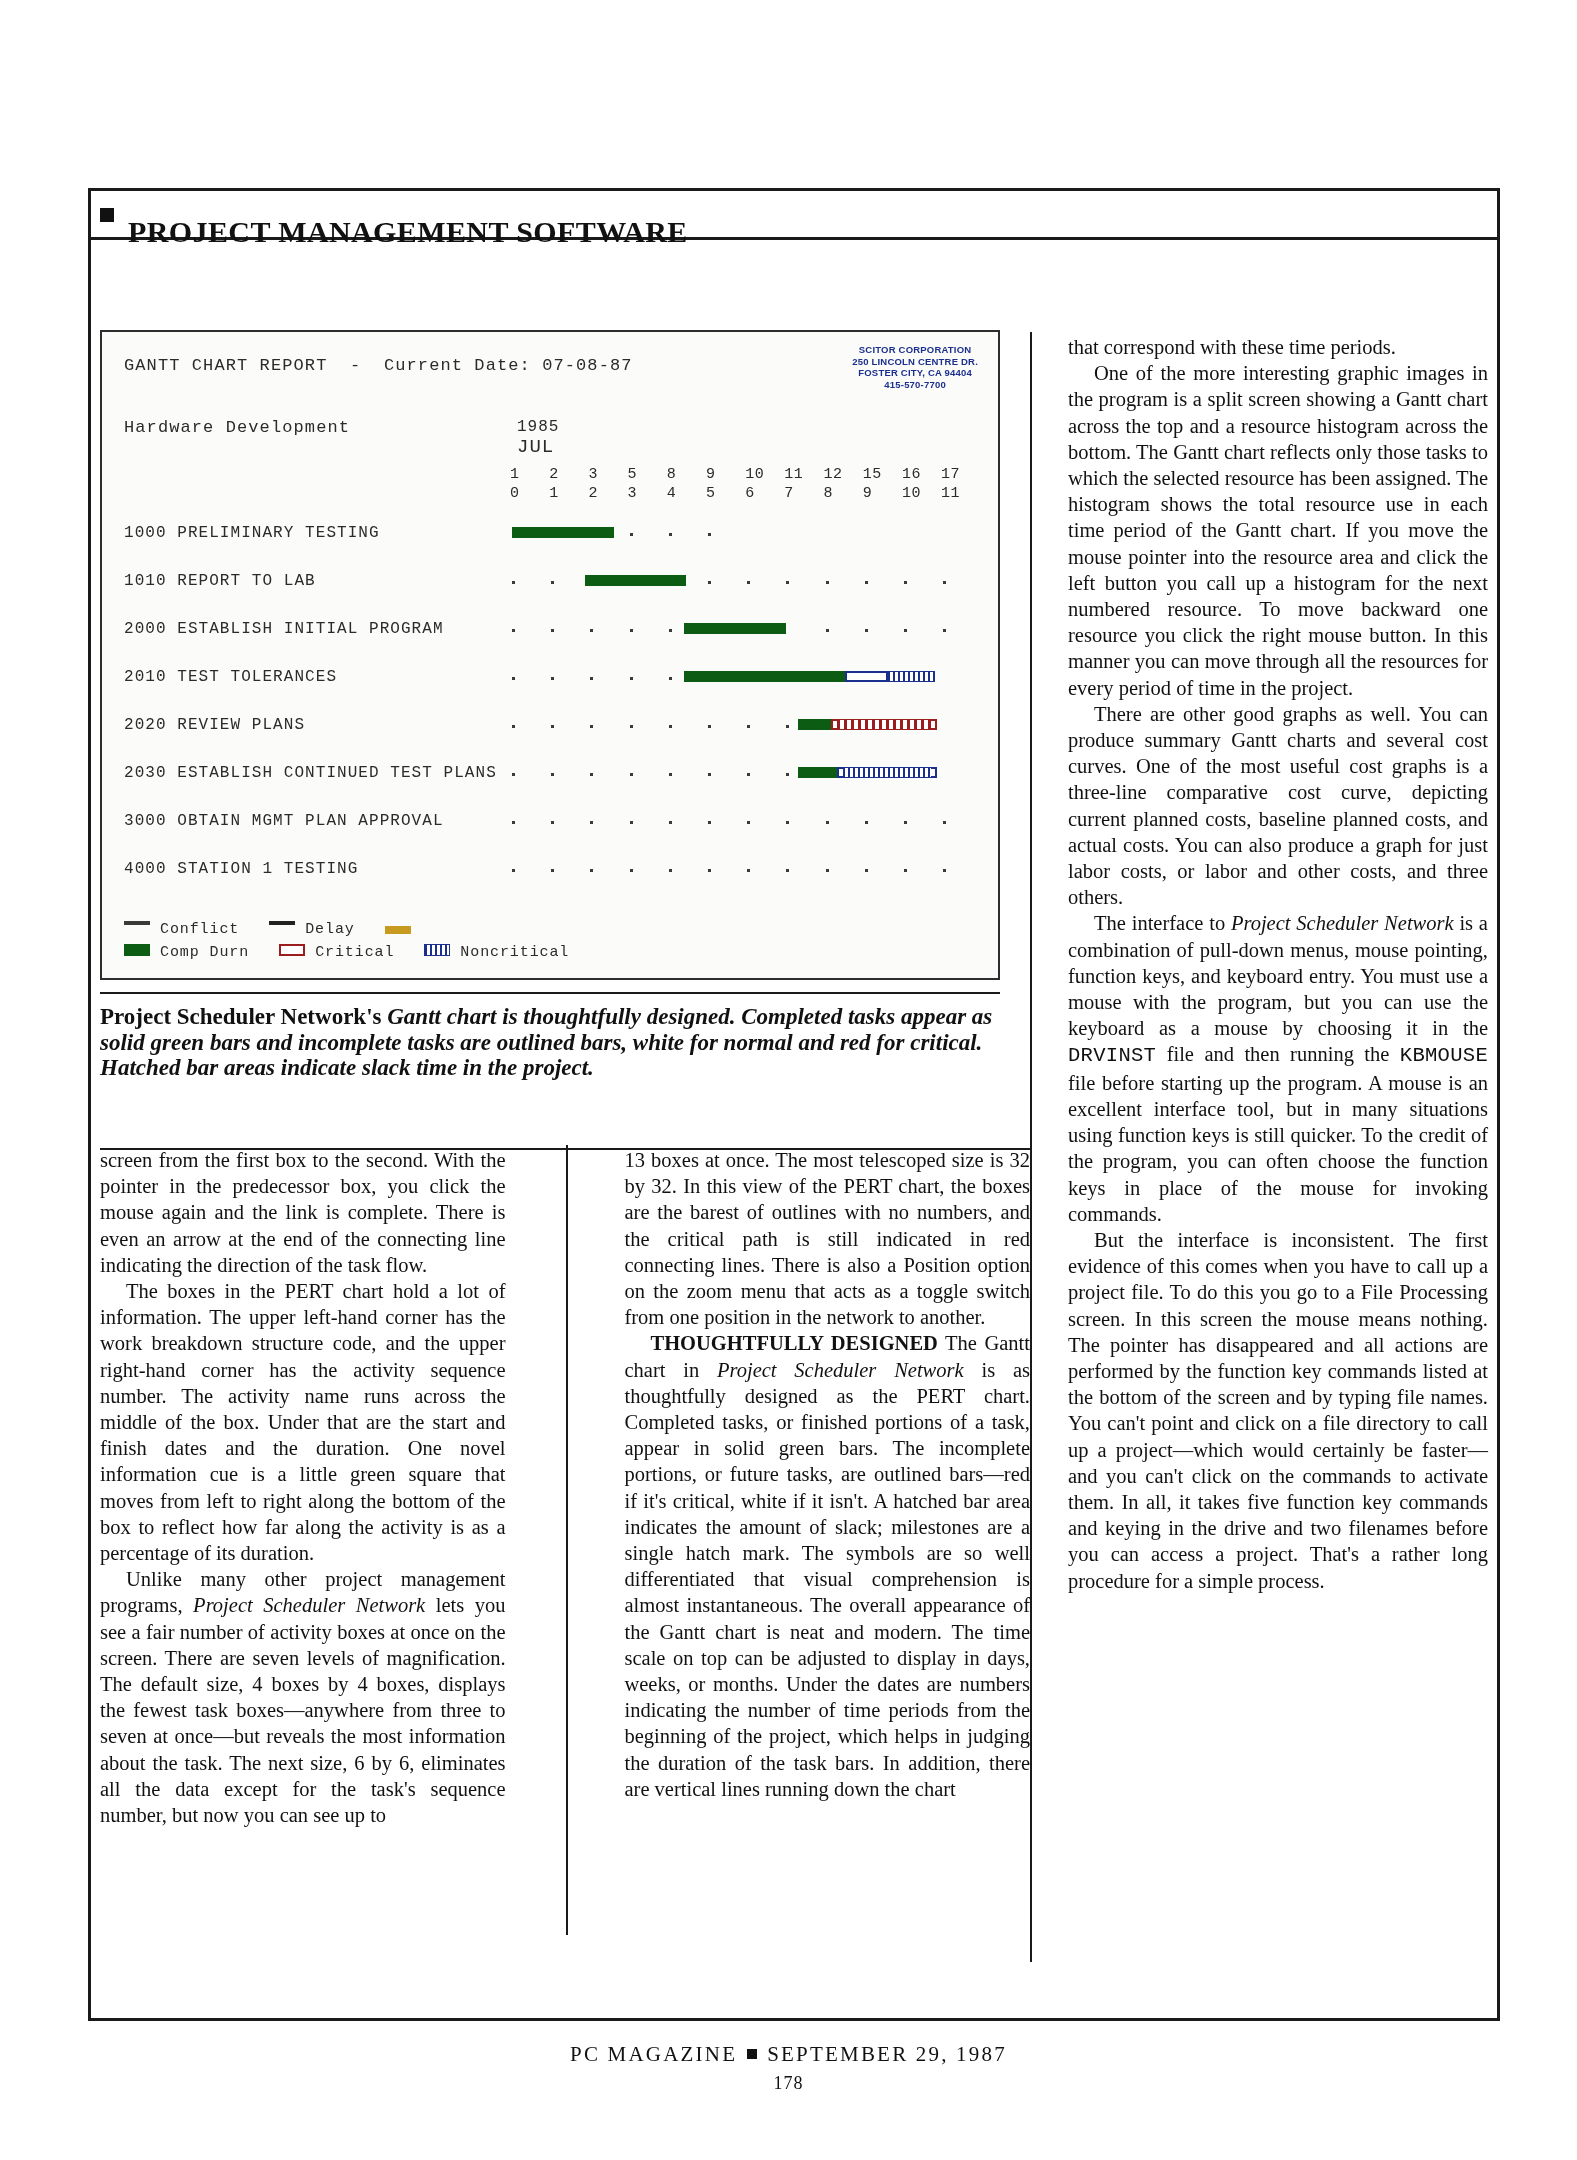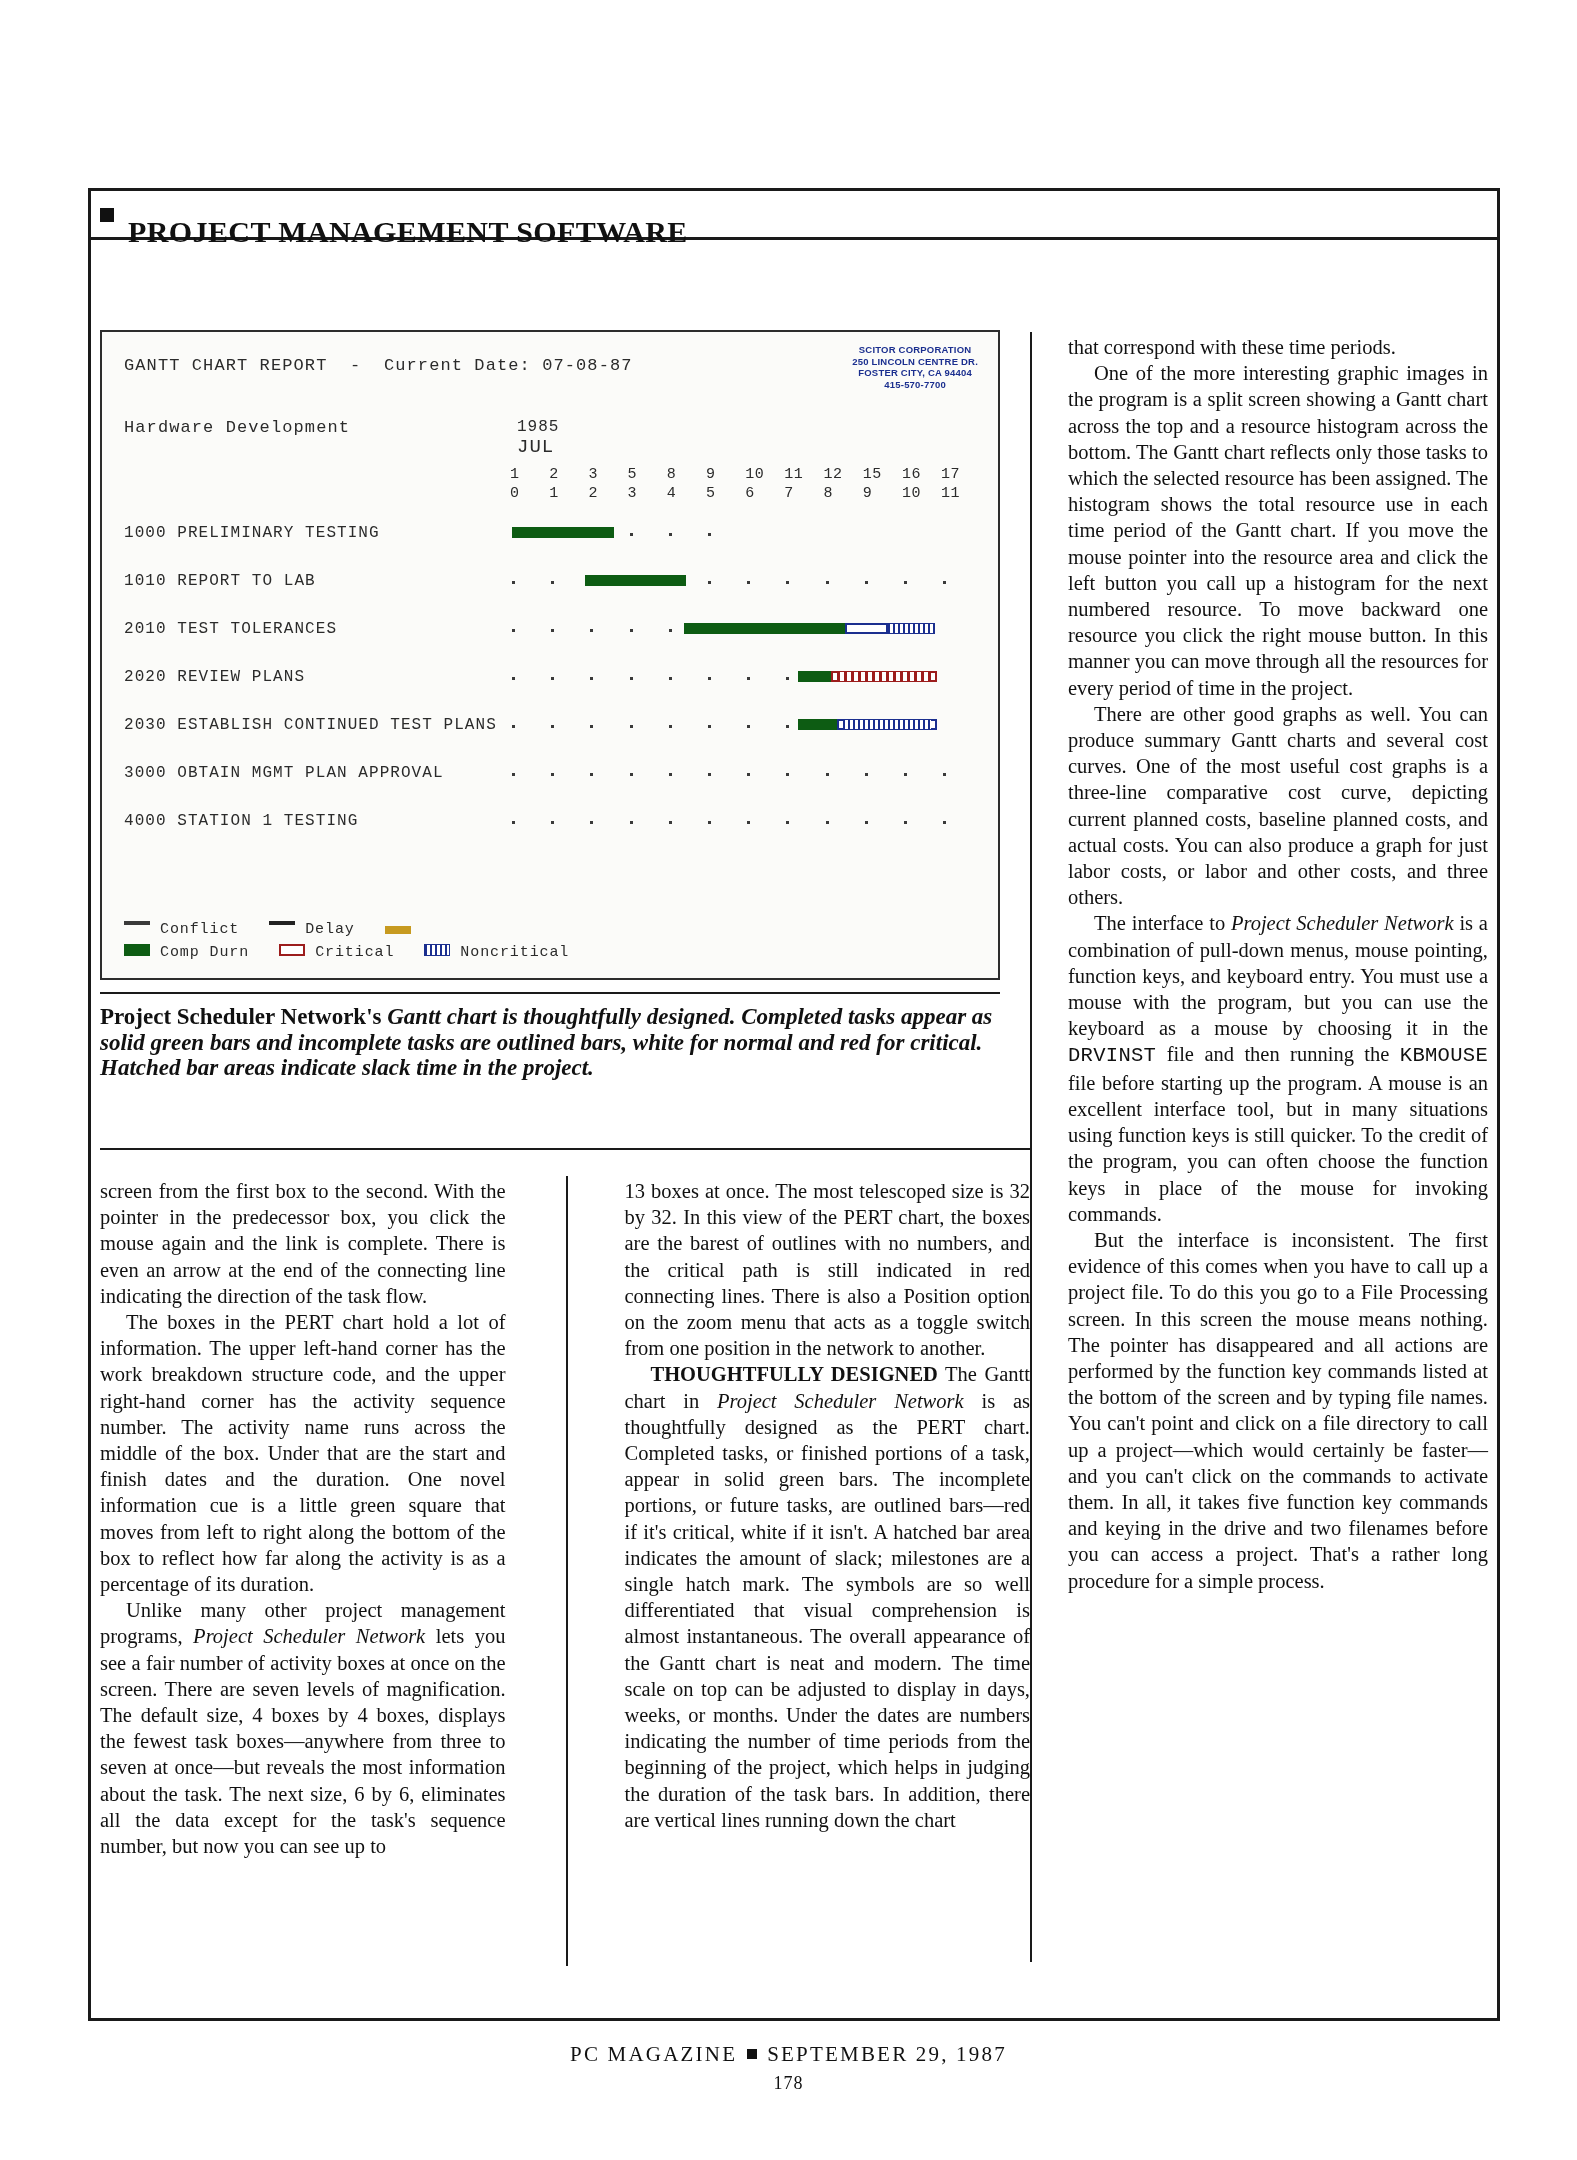--- a/index.html
+++ b/index.html
@@ -233,21 +233,21 @@
   #lower-rule {
     position: absolute;
     left: 100px;
     top: 1148px;
     width: 930px;
     border-top: 2px solid #1a1a1a;
   }
   #lower-cols {
     position: absolute;
     left: 100px;
-    top: 1178px;
+    top: 1147px;
     width: 930px;
     display: flex;
     gap: 16px;
   }
   .lcol {
     width: 420px;
     font-size: 20.5px;
     line-height: 26.2px;
     text-align: justify;
     font-family: "Liberation Serif", serif;
@@ -375,20 +375,35 @@
             <div class="tick" style="left: 237.2px;"></div>
             <div class="tick" style="left: 276.4px;"></div>
             <div class="tick" style="left: 315.6px;"></div>
             <div class="tick" style="left: 354.8px;"></div>
             <div class="tick" style="left: 394px;"></div>
             <div class="tick" style="left: 433.2px;"></div>
             <div class="bar done" style="left: 74.52px; width: 101.92px;"></div>
           </div>
         </div>
         <div class="task-row">
+          <div class="task-label">2000 ESTABLISH INITIAL PROGRAM</div>
+          <div class="track">
+            <div class="tick" style="left: 2px;"></div>
+            <div class="tick" style="left: 41.2px;"></div>
+            <div class="tick" style="left: 80.4px;"></div>
+            <div class="tick" style="left: 119.6px;"></div>
+            <div class="tick" style="left: 158.8px;"></div>
+            <div class="tick" style="left: 315.6px;"></div>
+            <div class="tick" style="left: 354.8px;"></div>
+            <div class="tick" style="left: 394px;"></div>
+            <div class="tick" style="left: 433.2px;"></div>
+            <div class="bar done" style="left: 174.48px; width: 101.92px;"></div>
+          </div>
+        </div>
+        <div class="task-row">
           <div class="task-label">2010 TEST TOLERANCES</div>
           <div class="track">
             <div class="tick" style="left: 2px;"></div>
             <div class="tick" style="left: 41.2px;"></div>
             <div class="tick" style="left: 80.4px;"></div>
             <div class="tick" style="left: 119.6px;"></div>
             <div class="tick" style="left: 158.8px;"></div>
             <div class="bar done" style="left: 174.48px; width: 160.72px;"></div>
             <div class="bar open-white" style="left: 335.2px; width: 43.12px;"></div>
             <div class="bar hatch-blue" style="left: 378.32px; width: 47.04px;"></div>

